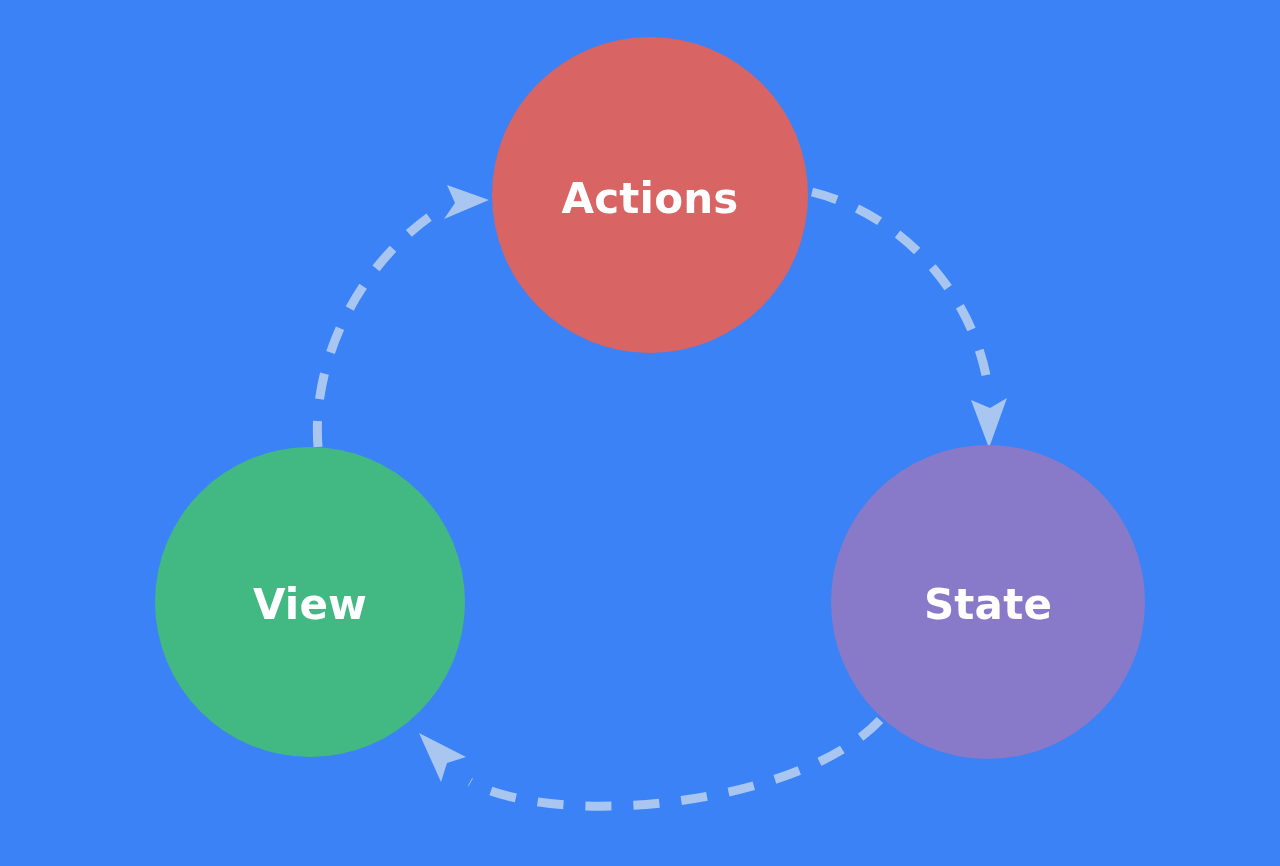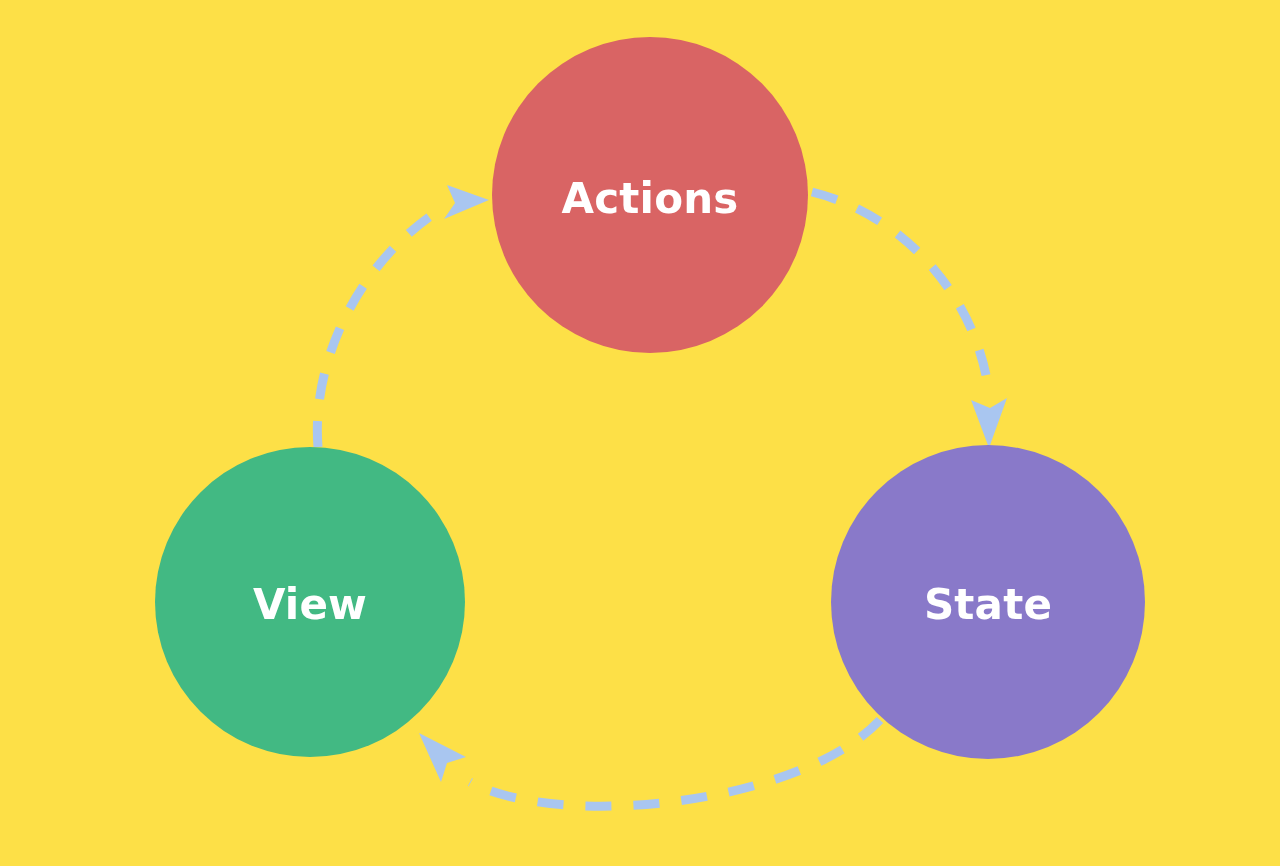--- a/index.html
+++ b/index.html
@@ -39,21 +39,21 @@
     fill: none;
     stroke-linecap: butt;
   }
   .arrow-head {
     stroke: none;
   }
 </style>
 </head>
 <body style="background: rgb(255, 255, 255);">
 
-<div id="diagram-root" style="background: #fde047;">
+<div id="diagram-root" style="background: #3b82f6;">
 
   <svg class="flow-canvas" viewBox="0 0 1280 866" xmlns="http://www.w3.org/2000/svg">
 
     <g>
 
       <g>
         <path class="edge-path" d="M 318 447 C 311 360 360 258 446 206" stroke="#a9c6f0" stroke-width="9" stroke-dasharray="26 22"></path>
         <polygon class="arrow-head" fill="#a9c6f0" points="489,200 447,185 455,203 444,219"></polygon>
       </g>
 

